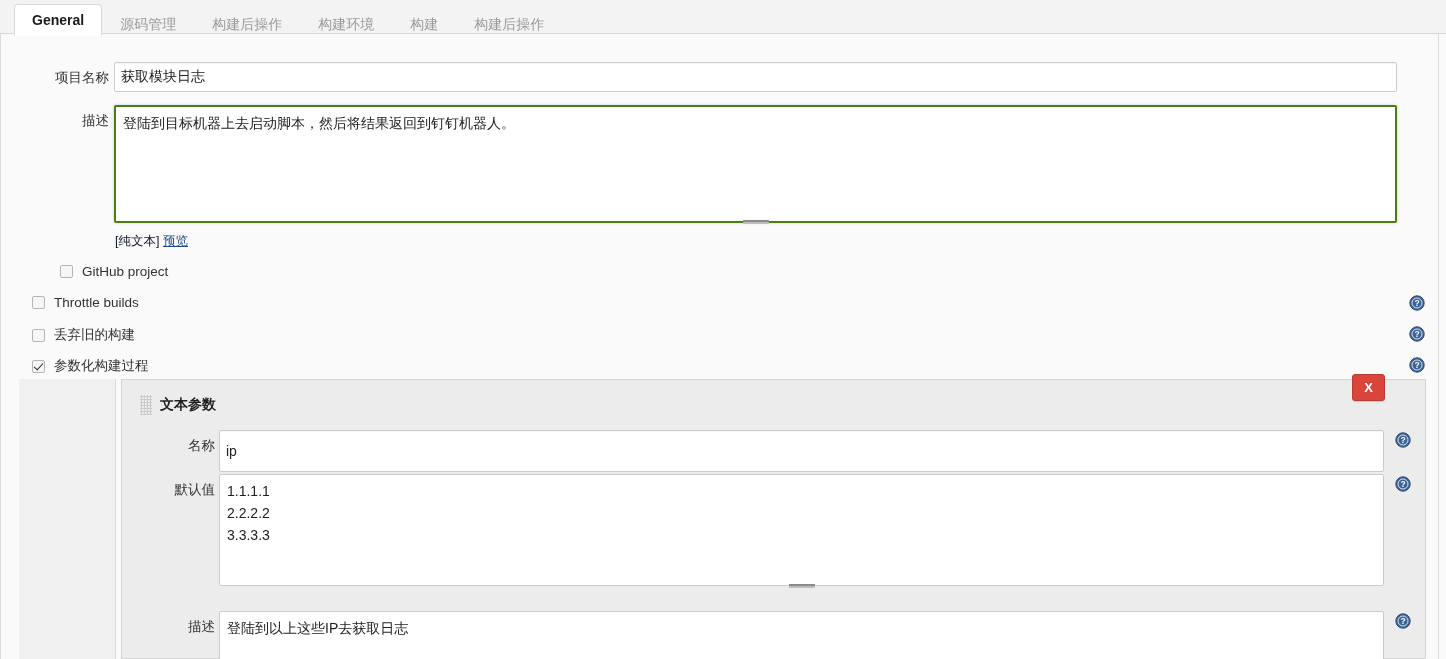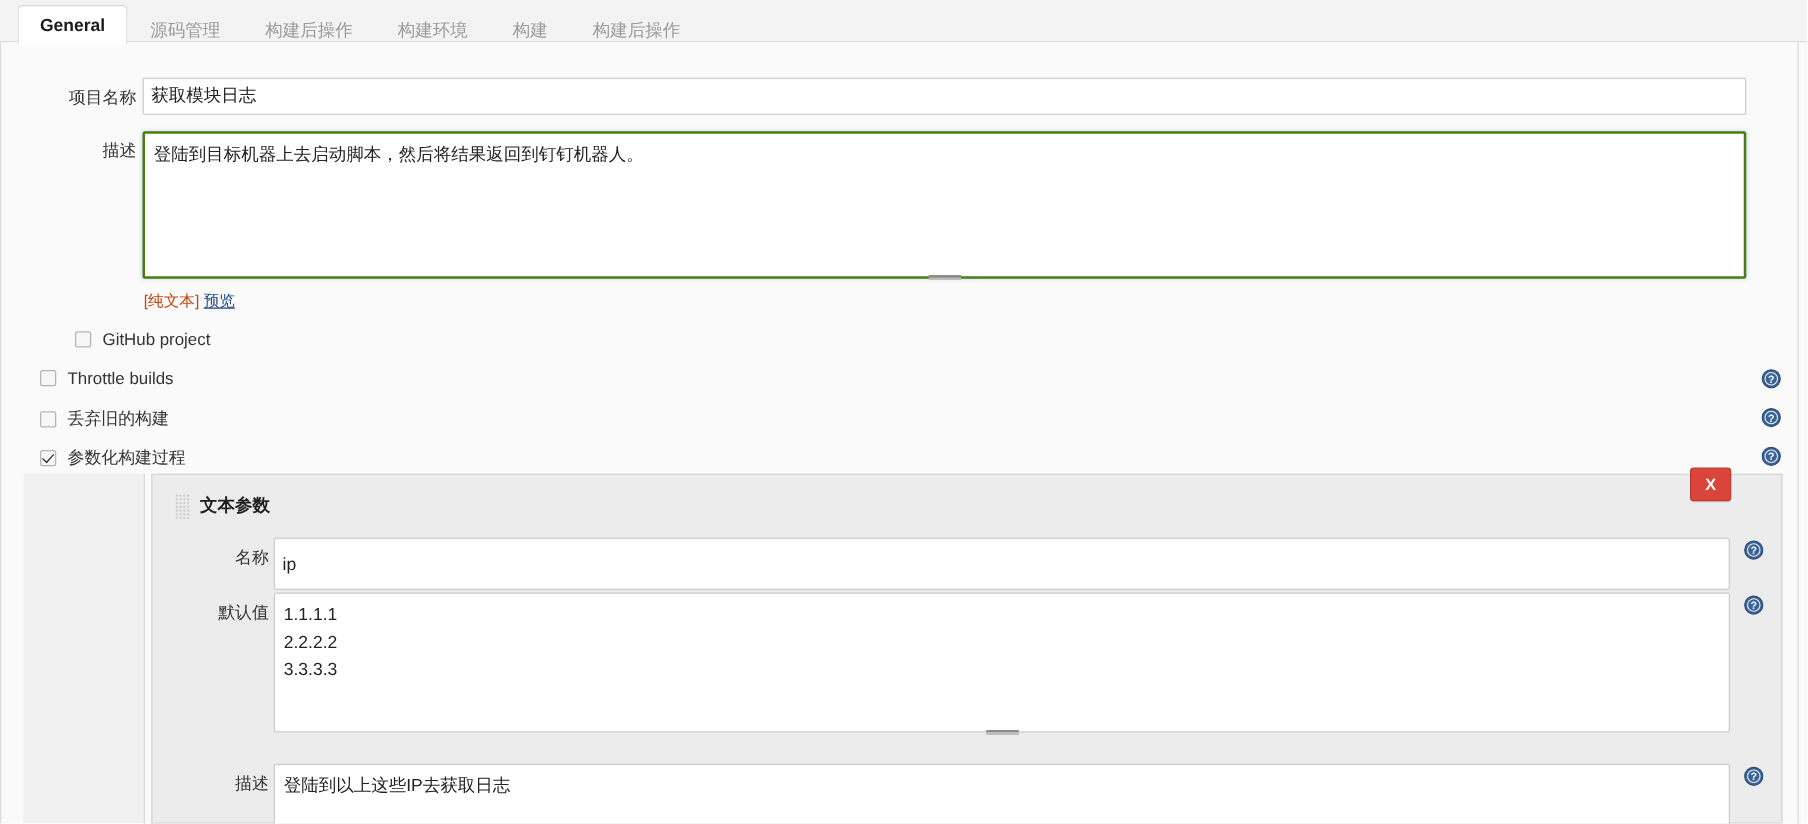--- a/index.html
+++ b/index.html
@@ -139,21 +139,21 @@
   }
   .grip i:nth-child(1) { top: 1px; }
 
   
   .preview-line {
     position: absolute;
     font-size: 12.5px;
     color: #333;
     white-space: nowrap;
   }
-  .preview-line .plain { color: #c2410c; }
+  .preview-line .plain { color: #0f172a; }
   .preview-line a {
     color: #204a87;
     text-decoration: underline;
     cursor: pointer;
   }
 
   
   .cbrow {
     position: absolute;
     display: flex;

